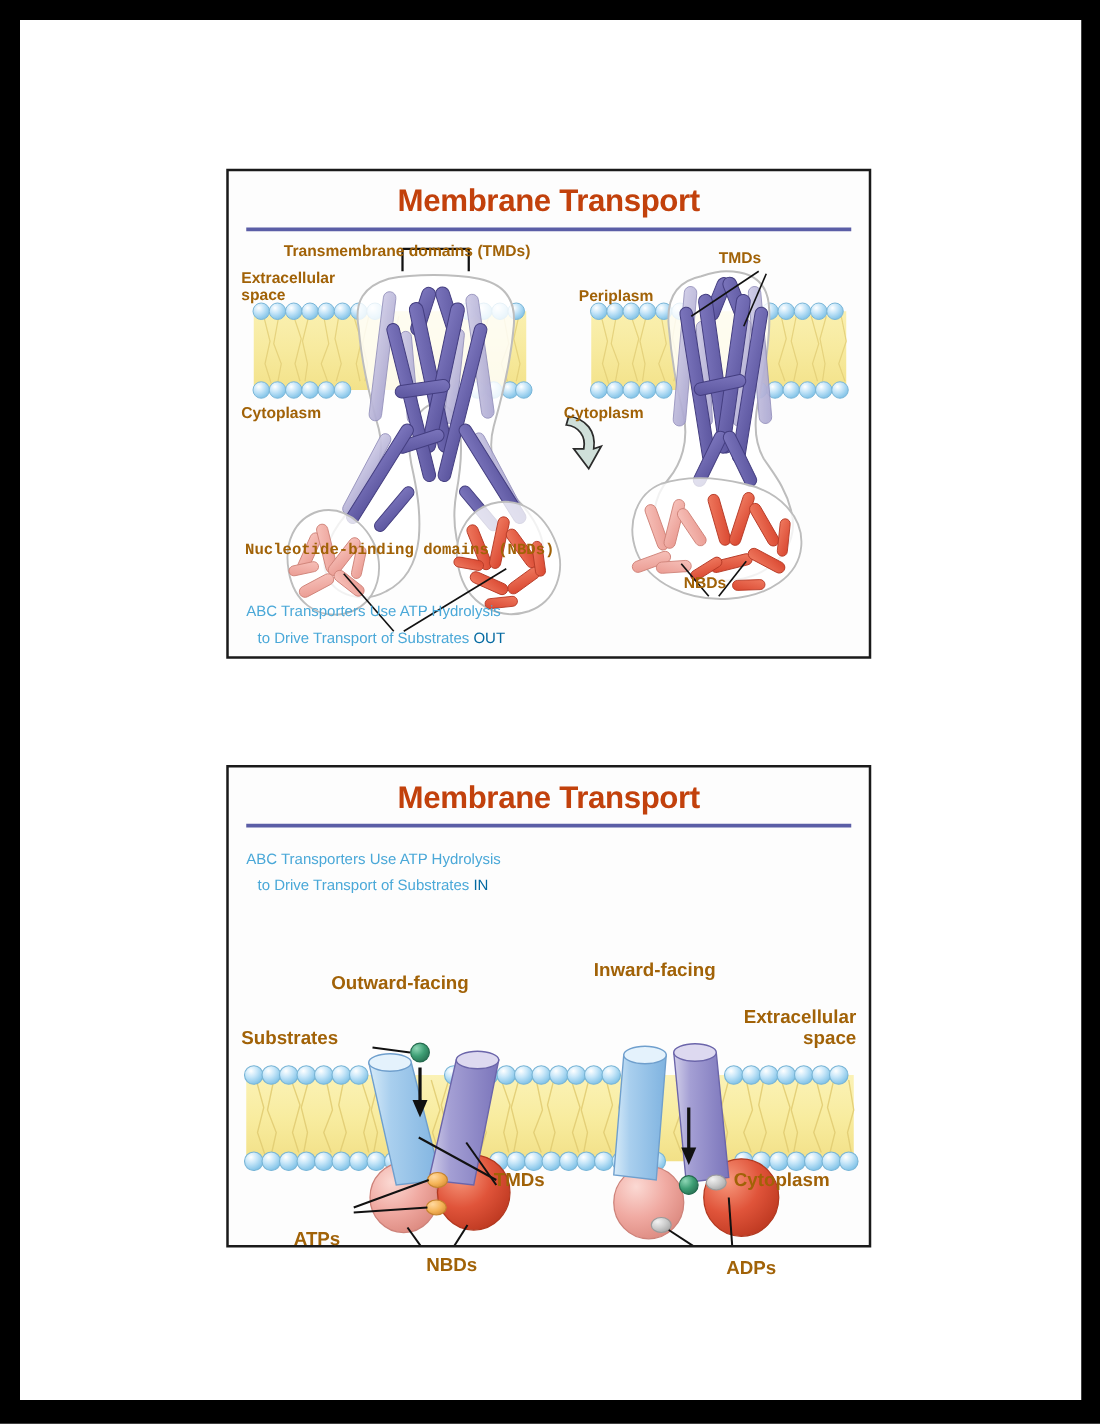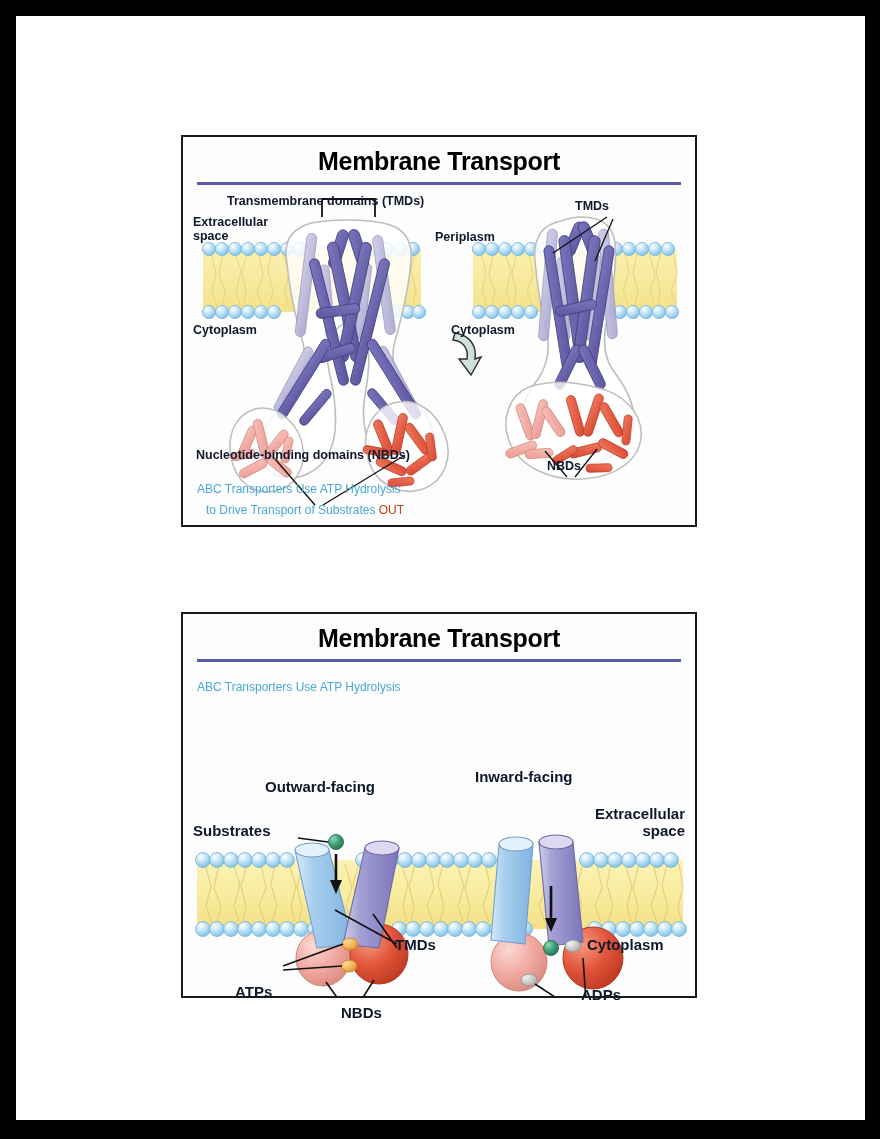--- a/index.html
+++ b/index.html
@@ -21,45 +21,45 @@
     position:absolute;
     background:#fdfdfd;
     border:2px solid #1a1a1a;
     box-sizing:border-box;
   }
   #panel-one{ left:165px; top:119px; width:516px; height:392px; }
   #panel-two{ left:165px; top:596px; width:516px; height:386px; }
 
   .panel-title{
     text-align:center;
-    color:#000000;
+    color:#c2410c;
     font-weight:bold;
     font-size:25px;
     letter-spacing:-0.3px;
     margin-top:10px;
   }
   .title-rule{
     height:3px;
     background:#5b5ea6;
     margin:6px 14px 0 14px;
   }
 
   
   .caption{
     color:#4aa8d8;
     font-size:12px;
     line-height:21px;
     white-space:nowrap;
   }
-  .caption .hi{ color:#c2410c; }
+  .caption .hi{ color:#0369a1; }
 
   
   .lbl{
     position:absolute;
-    color:#0f172a;
+    color:#a16207;
     font-weight:bold;
     font-size:12.5px;
     line-height:14px;
     white-space:nowrap;
   }
   .lbl.big{ font-size:15px; line-height:17px; }
   .lbl.rt{ text-align:right; }
 
   svg{ display:block; }
   .panel-svg{ position:absolute; left:0; top:0; }
@@ -341,41 +341,44 @@
         </g>
       </g>
     </svg>
 
     <div class="lbl" style="left:44px;top:57px;">Transmembrane domains (TMDs)</div>
     <div class="lbl" style="left:10px;top:78px;">
       <span>Extracellular</span><br>
       <span>space</span>
     </div>
     <div class="lbl" style="left:10px;top:186px;">Cytoplasm</div>
-    <div class="lbl" style="left:252px;top:93px;">Periplasm</div>
+    <div class="lbl" style="left:280px;top:93px;">Periplasm</div>
     <div class="lbl" style="left:268px;top:186px;">Cytoplasm</div>
     <div class="lbl" style="left:392px;top:62px;">TMDs</div>
-    <div class="lbl" style="left:13px;top:311px;">Nucleotide-binding domains (NBDs)</div>
+    <div class="lbl" style="left:13px;top:296px;font-family:Liberation Mono, monospace;">Nucleotide-binding domains (NBDs)</div>
     <div class="lbl" style="left:364px;top:322px;">NBDs</div>
 
     <div class="caption" style="position:absolute;left:14px;top:342px;">
       <div>ABC Transporters Use ATP Hydrolysis</div>
       <div style="padding-left:9px;">
         <span>to Drive Transport of Substrates </span><span class="hi">OUT</span>
       </div>
     </div>
   </div>
 
   <div class="panel" id="panel-two">
 
     <div class="panel-title">Membrane Transport</div>
     <div class="title-rule"></div>
 
     <div class="caption" style="position:absolute;left:14px;top:63px;">
       <div>ABC Transporters Use ATP Hydrolysis</div>
+      <div style="padding-left:9px;">
+        <span>to Drive Transport of Substrates </span><span class="hi">IN</span>
+      </div>
     </div>
 
     <svg class="panel-svg" width="512" height="382" viewBox="0 0 512 382">
       <defs>
         <linearGradient id="memg2" x1="0" y1="0" x2="0" y2="1">
           <stop offset="0%" stop-color="#fbf2b6"></stop>
           <stop offset="50%" stop-color="#f8ec9f"></stop>
           <stop offset="100%" stop-color="#f2e087"></stop>
         </linearGradient>
         <radialGradient id="headg2" cx="35%" cy="28%" r="78%">
@@ -586,16 +589,16 @@
 
     <div class="lbl big rt" style="left:330px;top:191px;width:172px;">
       <span>Extracellular</span><br>
       <span>space</span>
     </div>
 
     <div class="lbl big" style="left:404px;top:322px;">Cytoplasm</div>
     <div class="lbl big" style="left:212px;top:322px;">TMDs</div>
     <div class="lbl big" style="left:52px;top:342px;margin-top:27px;">ATPs</div>
     <div class="lbl big" style="left:158px;top:390px;">NBDs</div>
-    <div class="lbl big" style="left:398px;top:372px;">ADPs</div>
+    <div class="lbl big" style="left:398px;top:392px;">ADPs</div>
   </div>
 
 </div>
 
 </body></html>

